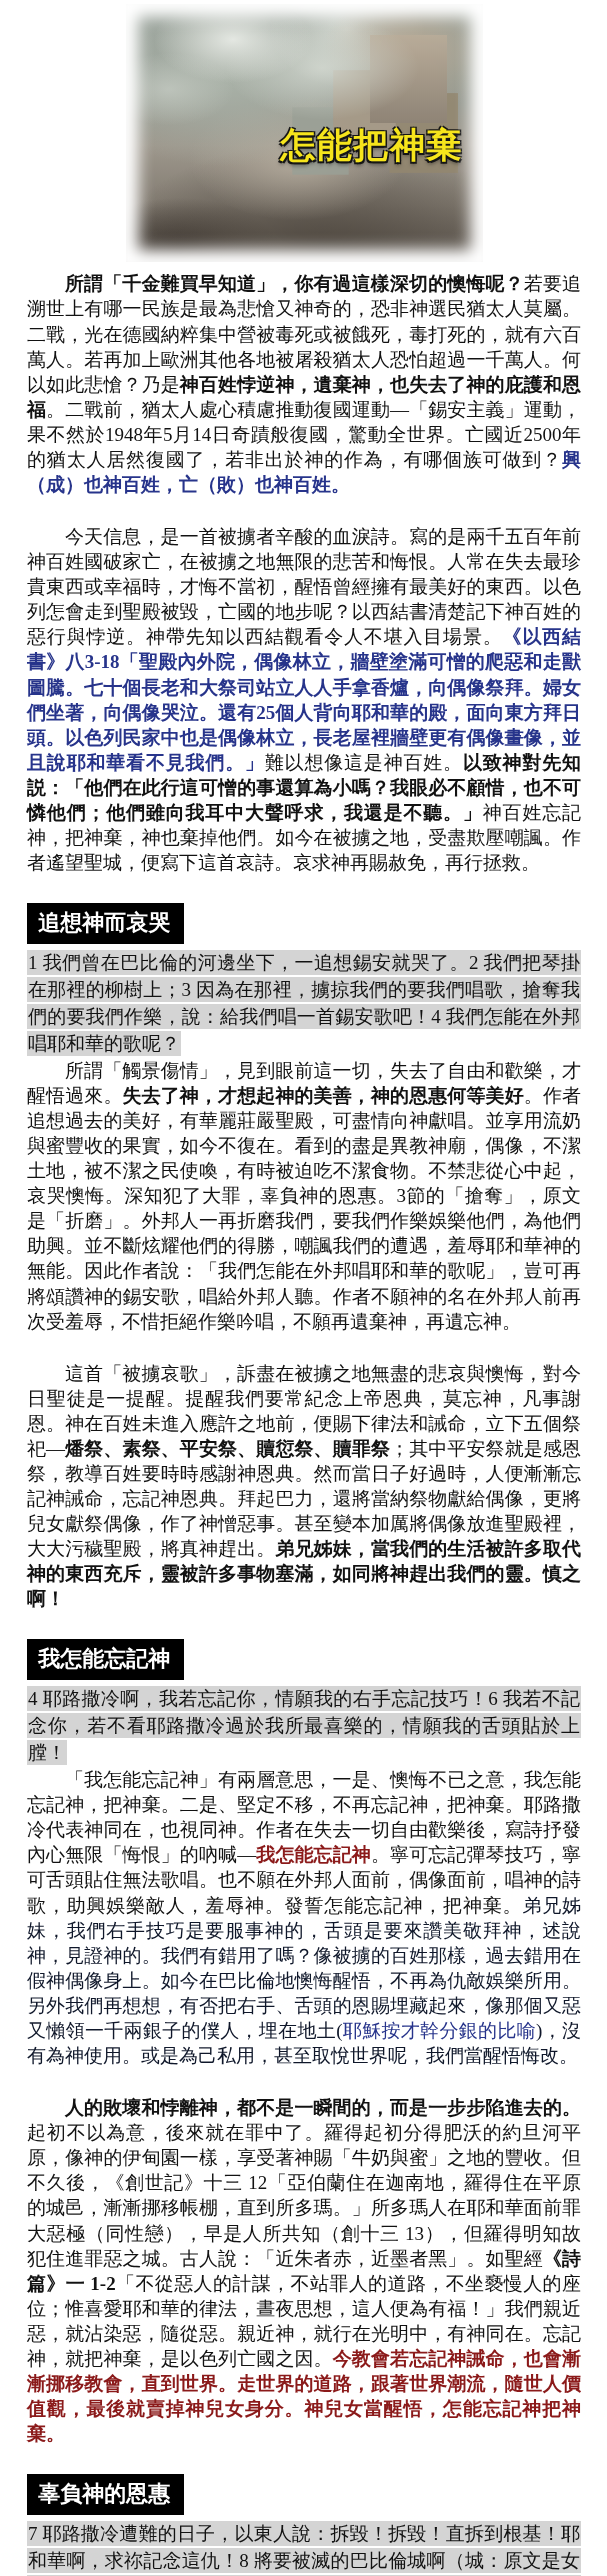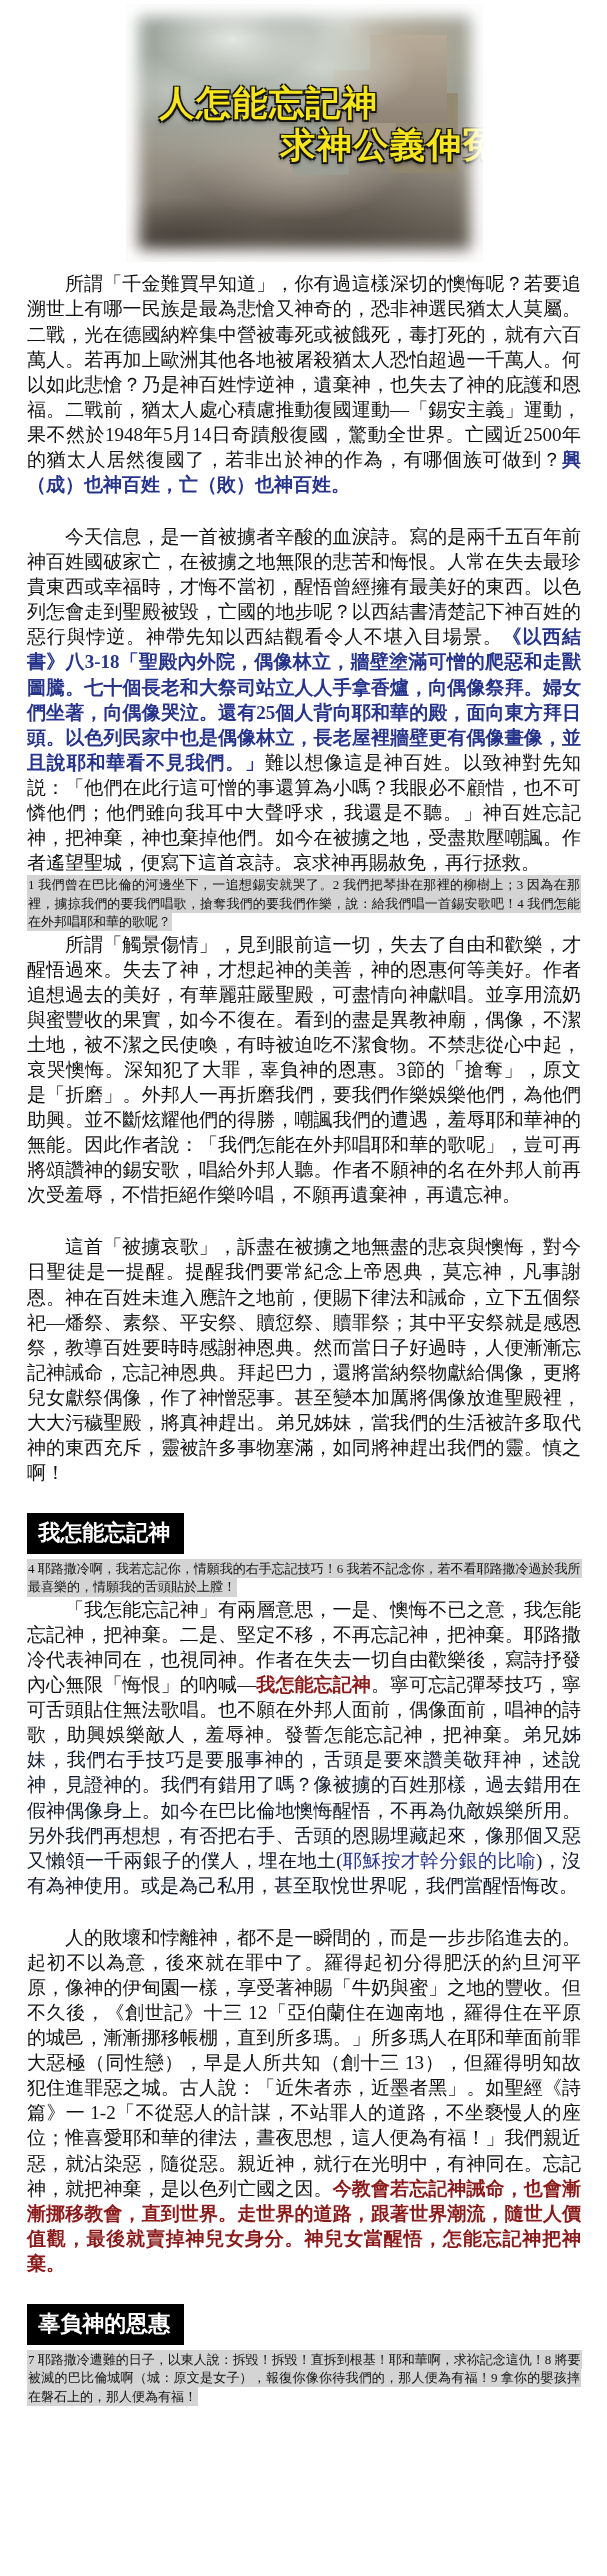--- a/index.html
+++ b/index.html
@@ -53,62 +53,64 @@
 
   
   .para{
     font-size:19px;line-height:1.32;text-align:justify;
     margin:0;text-indent:2em;
   }
   .para.spaced{margin-top:27px;}
 
   .run-r{}
   .run-b{font-weight:normal;}
-  .run-k{font-weight:normal;}
+  .run-k{font-weight:bold;}
   .run-kb{font-weight:bold;color:#27348B;}
   .run-bq{font-weight:bold;color:#27348B;}
   .run-blue{color:#0f172a;}
   .run-blueu{color:#27348B;text-decoration-color:#000;text-decoration-thickness:2.6px;text-underline-offset:3.1px;}
   .run-red{font-weight:bold;color:#8B1A1A;}
 
   .section-header{
     display:inline-block;
     background:#000;color:#fff;
     font-weight:bold;font-size:22px;line-height:1;
     padding:8.8px 13.4px 9.8px 11.3px;
     margin:28px 0 5.2px 0;
     min-width:124px;
   }
   .verse{
-    font-size:13px;line-height:1.42;text-align:justify;
+    font-size:19px;line-height:1.42;text-align:justify;
     margin:1px 0 0 0;
   }
   .verse > span{
     background:#D4D4D4;
     padding:2.1px 1px;
     -webkit-box-decoration-break:clone;box-decoration-break:clone;
   }
 </style>
 </head>
 <body>
 
 <div class="page">
 
   <div class="hero">
     <div class="hero-art"></div>
     <div class="hero-tower"></div>
     <div class="hero-smoke"></div>
-    <div class="hero-title line1">人怎能忘記神</div>
-    <div class="hero-title line2">求神公義伸冤</div>
+    <div class="hero-title line2">怎能把神棄</div>
     <div class="hero-fade"></div>
   </div>
 
   <p class="para"><span class="run-k">所謂「千金難買早知道」，你有過這樣深切的懊悔呢？</span><span class="run-r">若要追溯世上有哪一民族是最為悲愴又神奇的，恐非神選民猶太人莫屬。二戰，光在德國納粹集中營被毒死或被餓死，毒打死的，就有六百萬人。若再加上歐洲其他各地被屠殺猶太人恐怕超過一千萬人。何以如此悲愴？乃是</span><span class="run-k">神百姓悖逆神，遺棄神，也失去了神的庇護和恩福</span><span class="run-r">。二戰前，猶太人處心積慮推動復國運動—「</span><span class="run-b">錫安主義</span><span class="run-r">」運動，果不然於1948年5月14日奇蹟般復國，驚動全世界。亡國近2500年的猶太人居然復國了，若非出於神的作為，有哪個族可做到？</span><span class="run-kb">興（成）也神百姓，亡（敗）也神百姓。</span></p>
   <p class="para spaced"><span class="run-b">今天信息，是一首被擄者辛酸的血淚詩</span><span class="run-r">。寫的是兩千五百年前神百姓國破家亡，在被擄之地無限的悲苦和悔恨。人常在失去最珍貴東西或幸福時，才悔不當初，醒悟曾經擁有最美好的東西。以色列怎會走到聖殿被毀，亡國的地步呢？以西結書清楚記下神百姓的惡行與悖逆。神帶先知以西結觀看令人不堪入目場景。</span><span class="run-bq">《以西結書》八3-18「聖殿內外院，偶像林立，牆壁塗滿可憎的爬惡和走獸圖騰。七十個長老和大祭司站立人人手拿香爐，向偶像祭拜。婦女們坐著，向偶像哭泣。還有25個人背向耶和華的殿，面向東方拜日頭。以色列民家中也是偶像林立，長老屋裡牆壁更有偶像畫像，並且說耶和華看不見我們。」</span><span class="run-r">難以想像這是神百姓。</span><span class="run-k">以致神對先知説：「他們在此行這可憎的事還算為小嗎？我眼必不顧惜，也不可憐他們；他們雖向我耳中大聲呼求，我還是不聽。」</span><span class="run-r">神百姓忘記神，把神棄，神也棄掉他們。如今在被擄之地，受盡欺壓嘲諷。作者遙望聖城，便寫下這首哀詩。哀求神再賜赦免，再行拯救。</span></p>
 
+  <div>
+    <div class="section-header">追想神而哀哭</div>
+  </div>
   <p class="verse"><span>1 我們曾在巴比倫的河邊坐下，一追想錫安就哭了。2 我們把琴掛在那裡的柳樹上；3 因為在那裡，擄掠我們的要我們唱歌，搶奪我們的要我們作樂，說：給我們唱一首錫安歌吧！4 我們怎能在外邦唱耶和華的歌呢？</span></p>
 
   <p class="para"><span class="run-b">所謂「觸景傷情」，見到眼前這一切，失去了自由和歡樂，才醒悟過來。</span><span class="run-k">失去了神，才想起神的美善，神的恩惠何等美好</span><span class="run-r">。作者追想過去的美好，有華麗莊嚴聖殿，可盡情向神獻唱。並享用流奶與蜜豐收的果實，如今不復在。看到的盡是異教神廟，偶像，不潔土地，被不潔之民使喚，有時被迫吃不潔食物。不禁悲從心中起，哀哭懊悔。深知犯了大罪，辜負神的恩惠。3節的「</span><span class="run-b">搶奪</span><span class="run-r">」，原文是「折磨」。外邦人一再折磨我們，要我們作樂娛樂他們，為他們助興。並不斷炫耀他們的得勝，嘲諷我們的遭遇，羞辱耶和華神的無能。因此作者說：「</span><span class="run-b">我們怎能在外邦唱耶和華的歌呢</span><span class="run-r">」，豈可再將頌讚神的錫安歌，唱給外邦人聽。作者不願神的名在外邦人前再次受羞辱，不惜拒絕作樂吟唱，不願再遺棄神，再遺忘神。</span></p>
   <p class="para spaced"><span class="run-r">這首「</span><span class="run-b">被擄哀歌</span><span class="run-r">」，訴盡在被擄之地無盡的悲哀與懊悔，對今日聖徒是一提醒。提醒我們要常紀念上帝恩典，莫忘神，凡事謝恩。神在百姓未進入應許之地前，便賜下律法和誡命，立下五個祭祀—</span><span class="run-k">燔祭、素祭、平安祭、贖愆祭、贖罪祭</span><span class="run-r">；其中平安祭就是感恩祭，教導百姓要時時感謝神恩典。然而當日子好過時，人便漸漸忘記神誡命，忘記神恩典。拜起巴力，還將當納祭物獻給偶像，更將兒女獻祭偶像，作了神憎惡事。甚至變本加厲將偶像放進聖殿裡，大大污穢聖殿，將真神趕出。</span><span class="run-k">弟兄姊妹，當我們的生活被許多取代神的東西充斥，靈被許多事物塞滿，如同將神趕出我們的靈。慎之啊！</span></p>
 
   <div>
     <div class="section-header">我怎能忘記神</div>
   </div>
   <p class="verse"><span>4 耶路撒冷啊，我若忘記你，情願我的右手忘記技巧！6 我若不記念你，若不看耶路撒冷過於我所最喜樂的，情願我的舌頭貼於上膛！</span></p>
 

